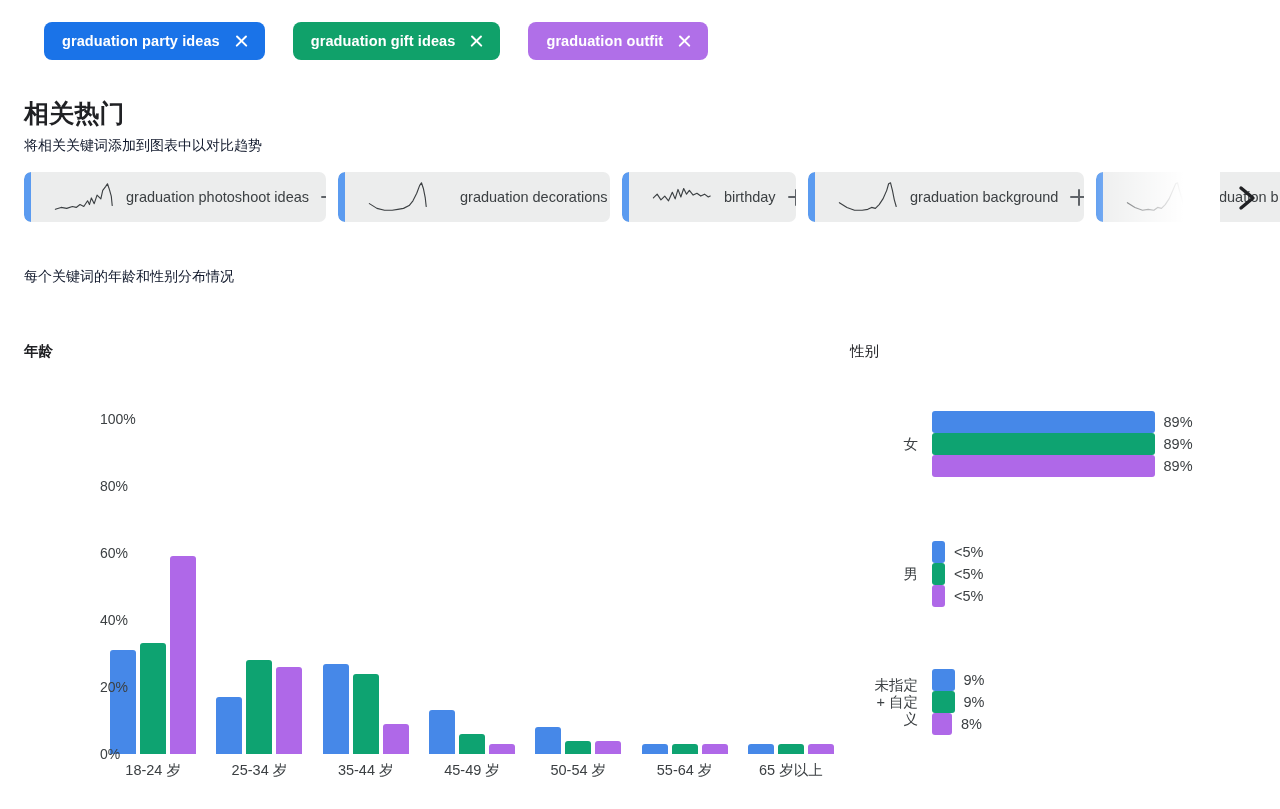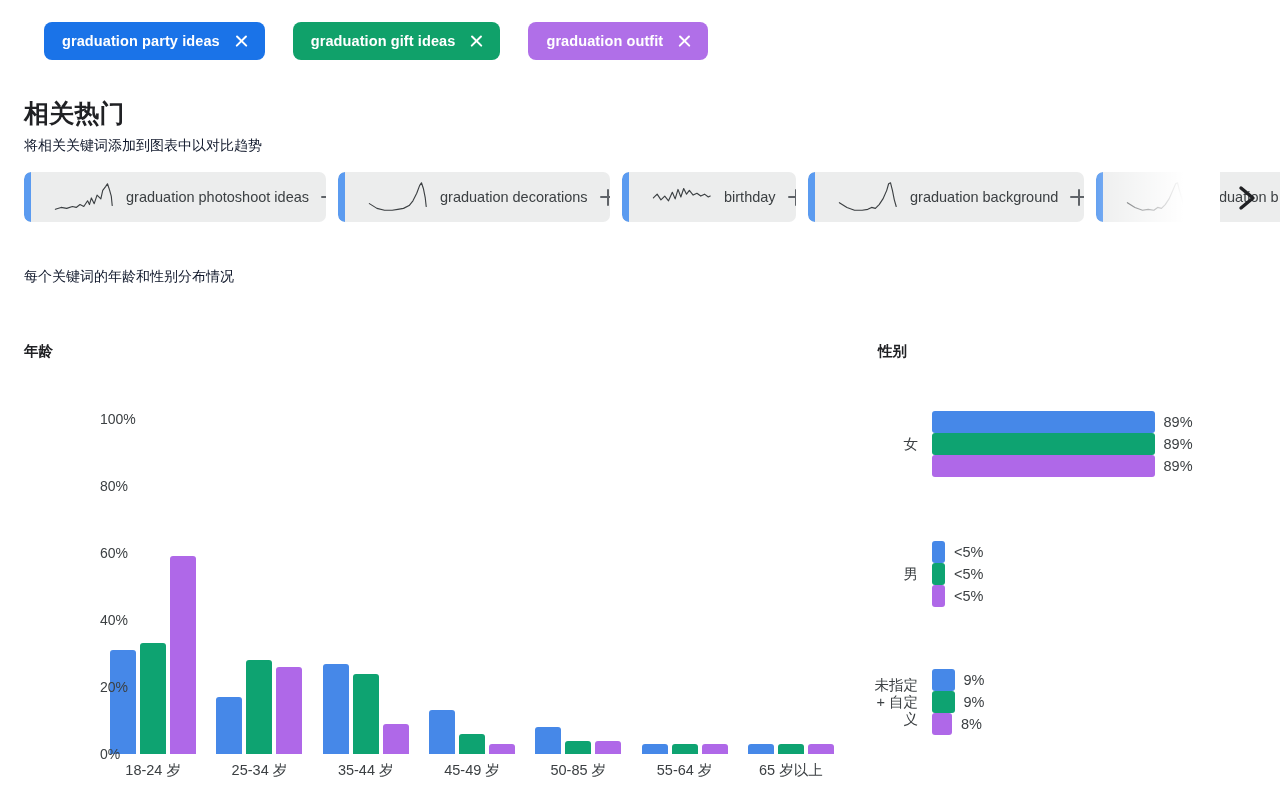--- a/index.html
+++ b/index.html
@@ -70,21 +70,21 @@
   .age-chart { position: absolute; left: 24px; top: 404px; width: 820px; height: 355px; }
   .ytick { position: absolute; right: 100%; transform: translateY(-50%); margin-right: 10px;
            font-size: 14px; color: #3c4043; white-space: nowrap; }
   .plot { position: absolute; left: 76px; top: 15px; width: 744px; height: 335px; }
   .grp { position: absolute; bottom: 0; display: flex; align-items: flex-end; gap: 4px; }
   .bar { width: 26px; border-radius: 3px 3px 0 0; }
   .xlab { position: absolute; top: 357px; transform: translateX(-50%);
           font-size: 14.5px; color: #3c4043; white-space: nowrap; }
 
   
-  .gen-head { position: absolute; left: 878px; top: 342px; font-size: 14.5px; font-weight: 700; }
+  .gen-head { position: absolute; left: 850px; top: 342px; font-size: 14.5px; font-weight: 400; }
   .gen-group { position: absolute; display: flex; align-items: center; }
   .gen-label { width: 66px; text-align: right; padding-right: 14px;
                font-size: 14.5px; color: #3c4043; line-height: 17px; white-space: pre-line; }
   .gen-bars { display: flex; flex-direction: column; }
   .gen-row { display: flex; align-items: center; height: 22px; }
   .gen-bar { height: 22px; border-radius: 3px; }
   .gen-val { font-size: 14.5px; color: #3c4043; margin-left: 9px; white-space: nowrap; }
 </style>
 </head>
 <body>
@@ -113,21 +113,21 @@
 
   <div class="rel-wrap">
     <div class="rel-row">
         <div class="rel-card" style="width: 302px;">
           <svg class="spark" viewBox="0 0 76 34">
             <polyline points="12,30 18,28 24,29 30,27 34,28 38,25 42,27 46,21 48,25 50,18 53,24 56,15 60,19 62,10 65,6 67,3 69,9 71,16 72,26" fill="none" stroke="#3c4043" stroke-width="1.2" stroke-linejoin="round" stroke-linecap="round"></polyline>
           </svg>
           <span class="rel-label">graduation photoshoot ideas</span>
           <span class="plus"></span>
         </div>
-        <div class="rel-card" style="width: 272px;">
+        <div class="rel-card" style="width: 272px; gap: 20px;">
           <svg class="spark" viewBox="0 0 76 34">
             <polyline points="12,24 20,29 28,31 36,31 42,30 48,29 54,26 58,21 62,13 65,5 67,2 69,8 71,18 72,27" fill="none" stroke="#3c4043" stroke-width="1.2" stroke-linejoin="round" stroke-linecap="round"></polyline>
           </svg>
           <span class="rel-label">graduation decorations</span>
           <span class="plus"></span>
         </div>
         <div class="rel-card" style="width: 174px;">
           <svg class="spark" viewBox="0 0 76 34">
             <polyline points="12,18 16,14 20,20 24,16 28,21 32,12 35,19 38,9 41,17 44,8 47,14 50,10 54,15 58,13 62,16 66,14 70,17 72,16" fill="none" stroke="#3c4043" stroke-width="1.2" stroke-linejoin="round" stroke-linecap="round"></polyline>
           </svg>
@@ -202,21 +202,21 @@
   <div class="ytick" style="top: 350px; left: 76px;">0%</div>
       <div class="ytick" style="top: 283px; left: 76px;">20%</div>
       <div class="ytick" style="top: 216px; left: 76px;">40%</div>
       <div class="ytick" style="top: 149px; left: 76px;">60%</div>
       <div class="ytick" style="top: 82px; left: 76px;">80%</div>
       <div class="ytick" style="top: 15px; left: 76px;">100%</div>
       <div class="xlab" style="left: 129.143px;">18-24 岁</div>
       <div class="xlab" style="left: 235.429px;">25-34 岁</div>
       <div class="xlab" style="left: 341.714px;">35-44 岁</div>
       <div class="xlab" style="left: 448px;">45-49 岁</div>
-      <div class="xlab" style="left: 554.286px;">50-85 岁</div>
+      <div class="xlab" style="left: 554.286px;">50-54 岁</div>
       <div class="xlab" style="left: 660.571px;">55-64 岁</div>
       <div class="xlab" style="left: 766.857px;">65 岁以上</div>
     </div>
 
   <div class="gen-head">性别</div>
   <div id="gender-chart">
       <div class="gen-group" style="left: 866px; top: 411px;">
         <div class="gen-label">女</div>
         <div class="gen-bars">
           <div class="gen-row">

